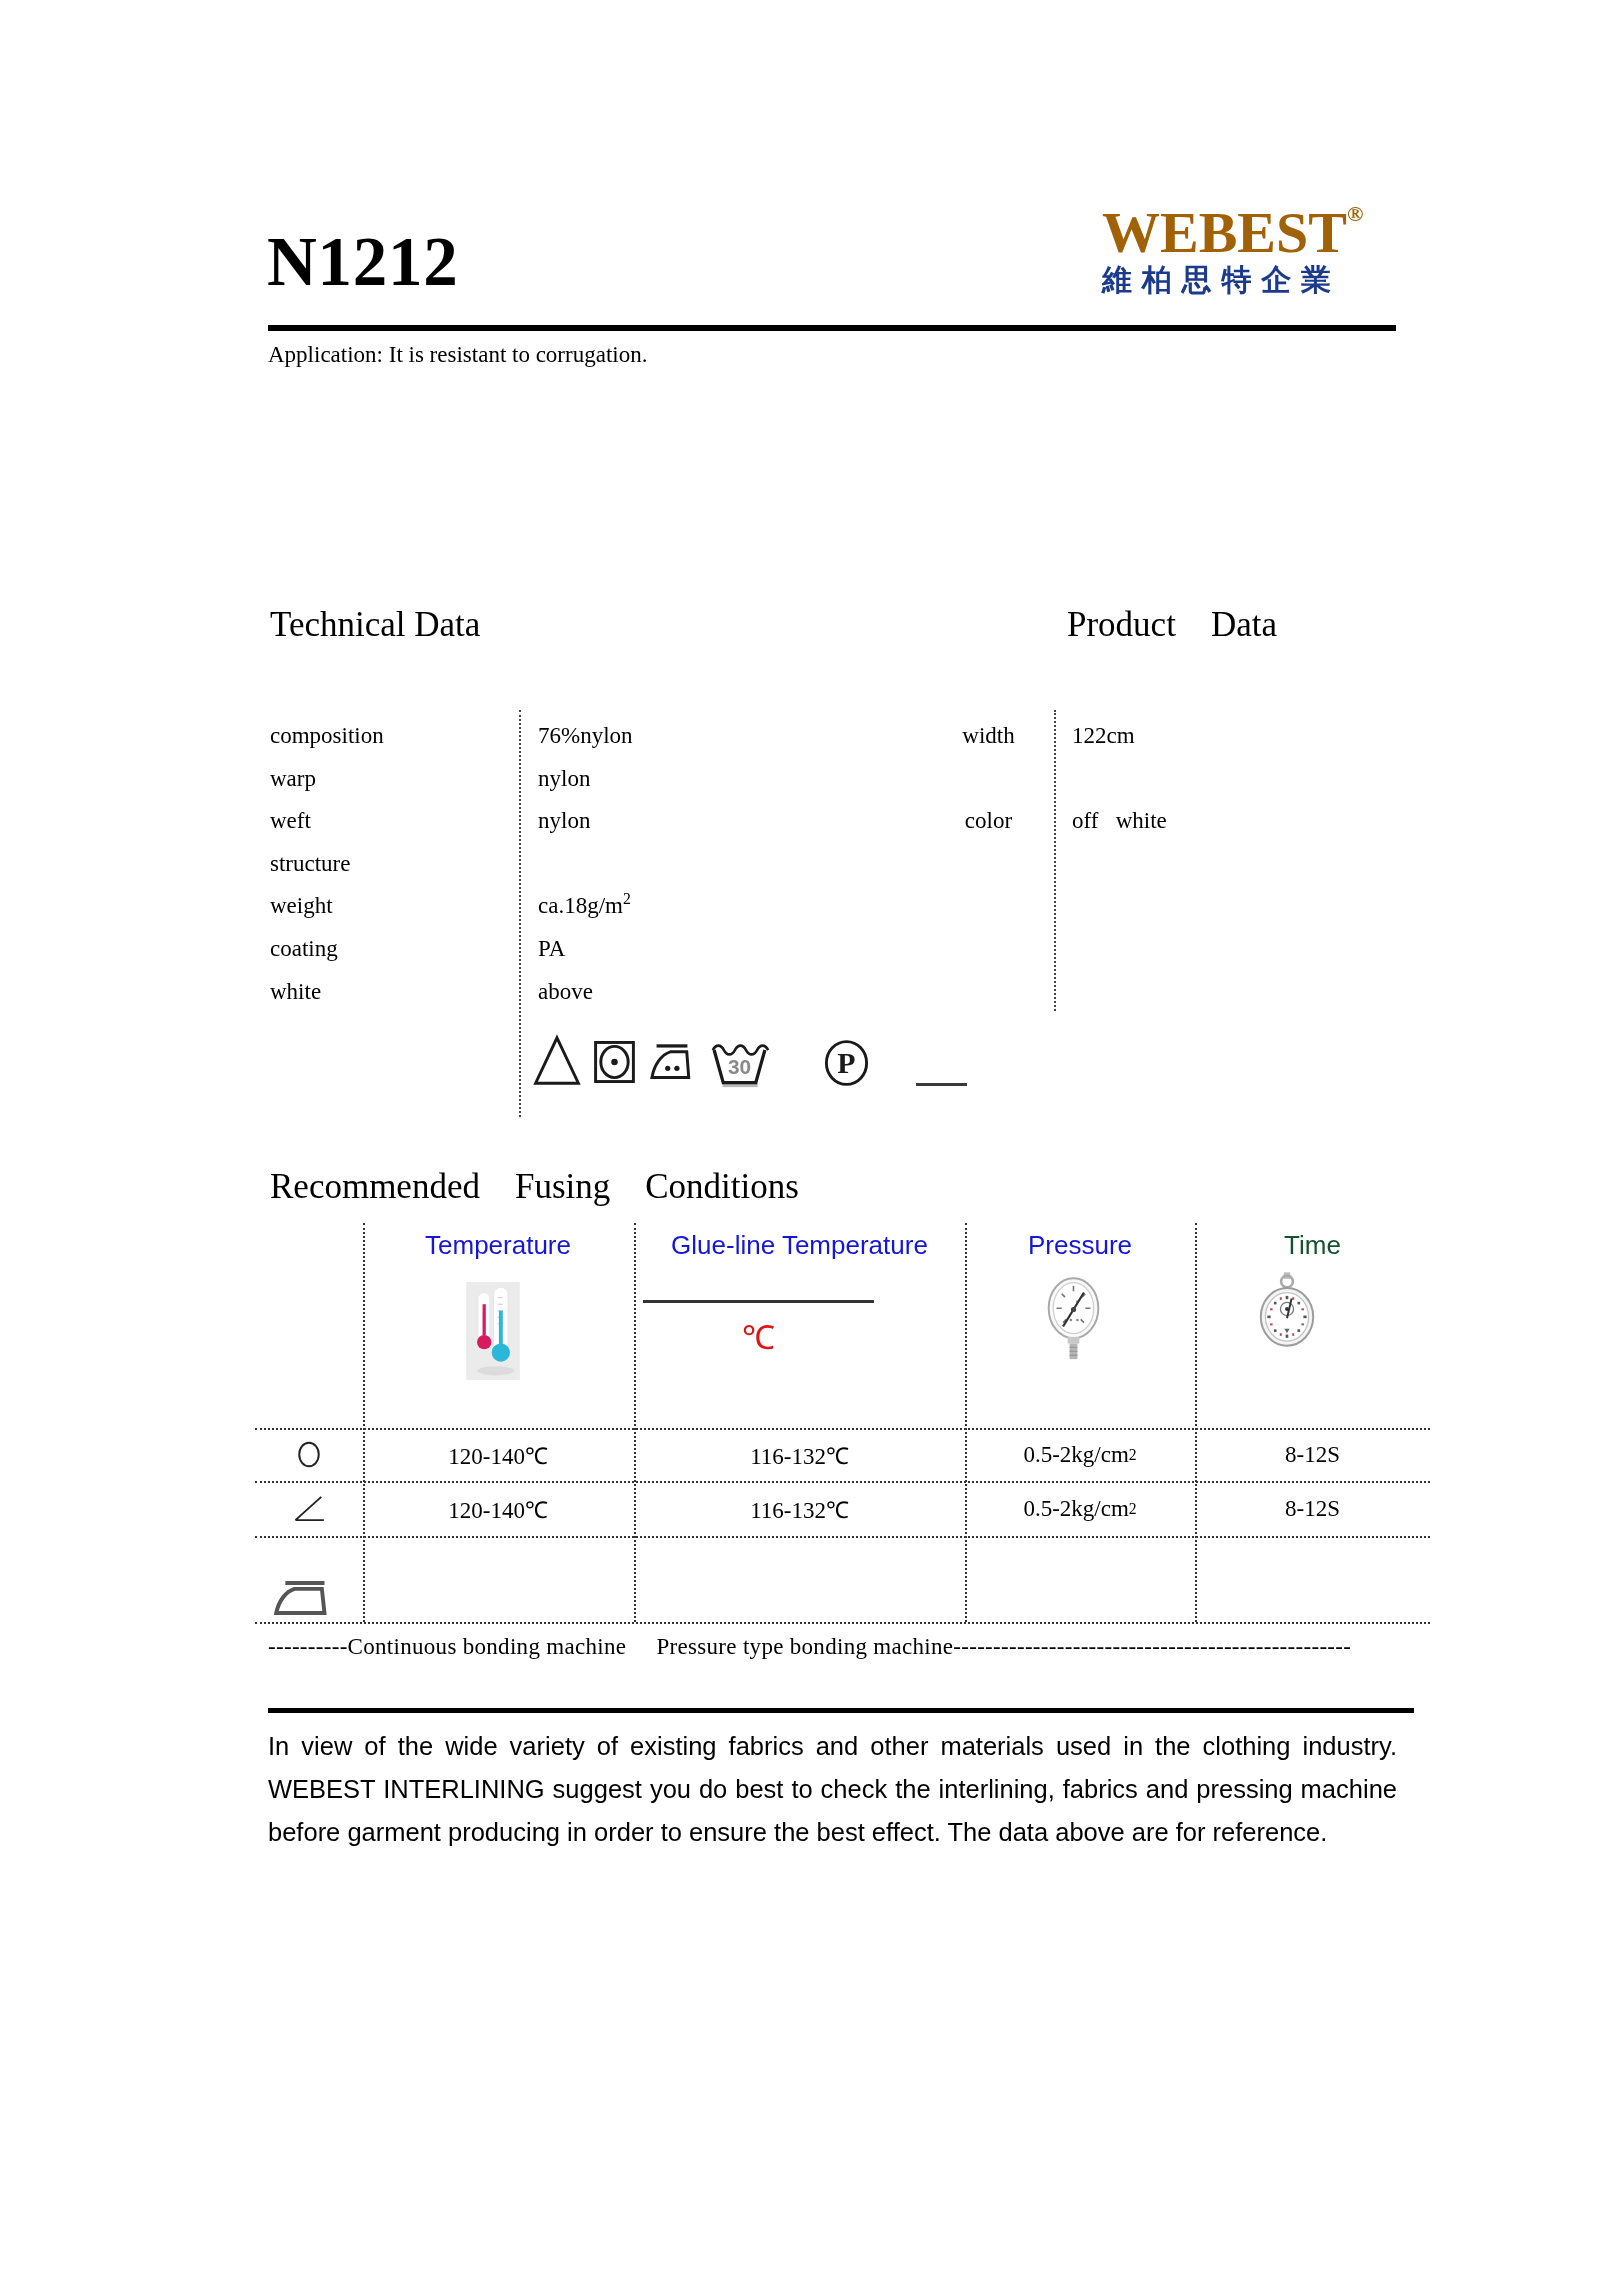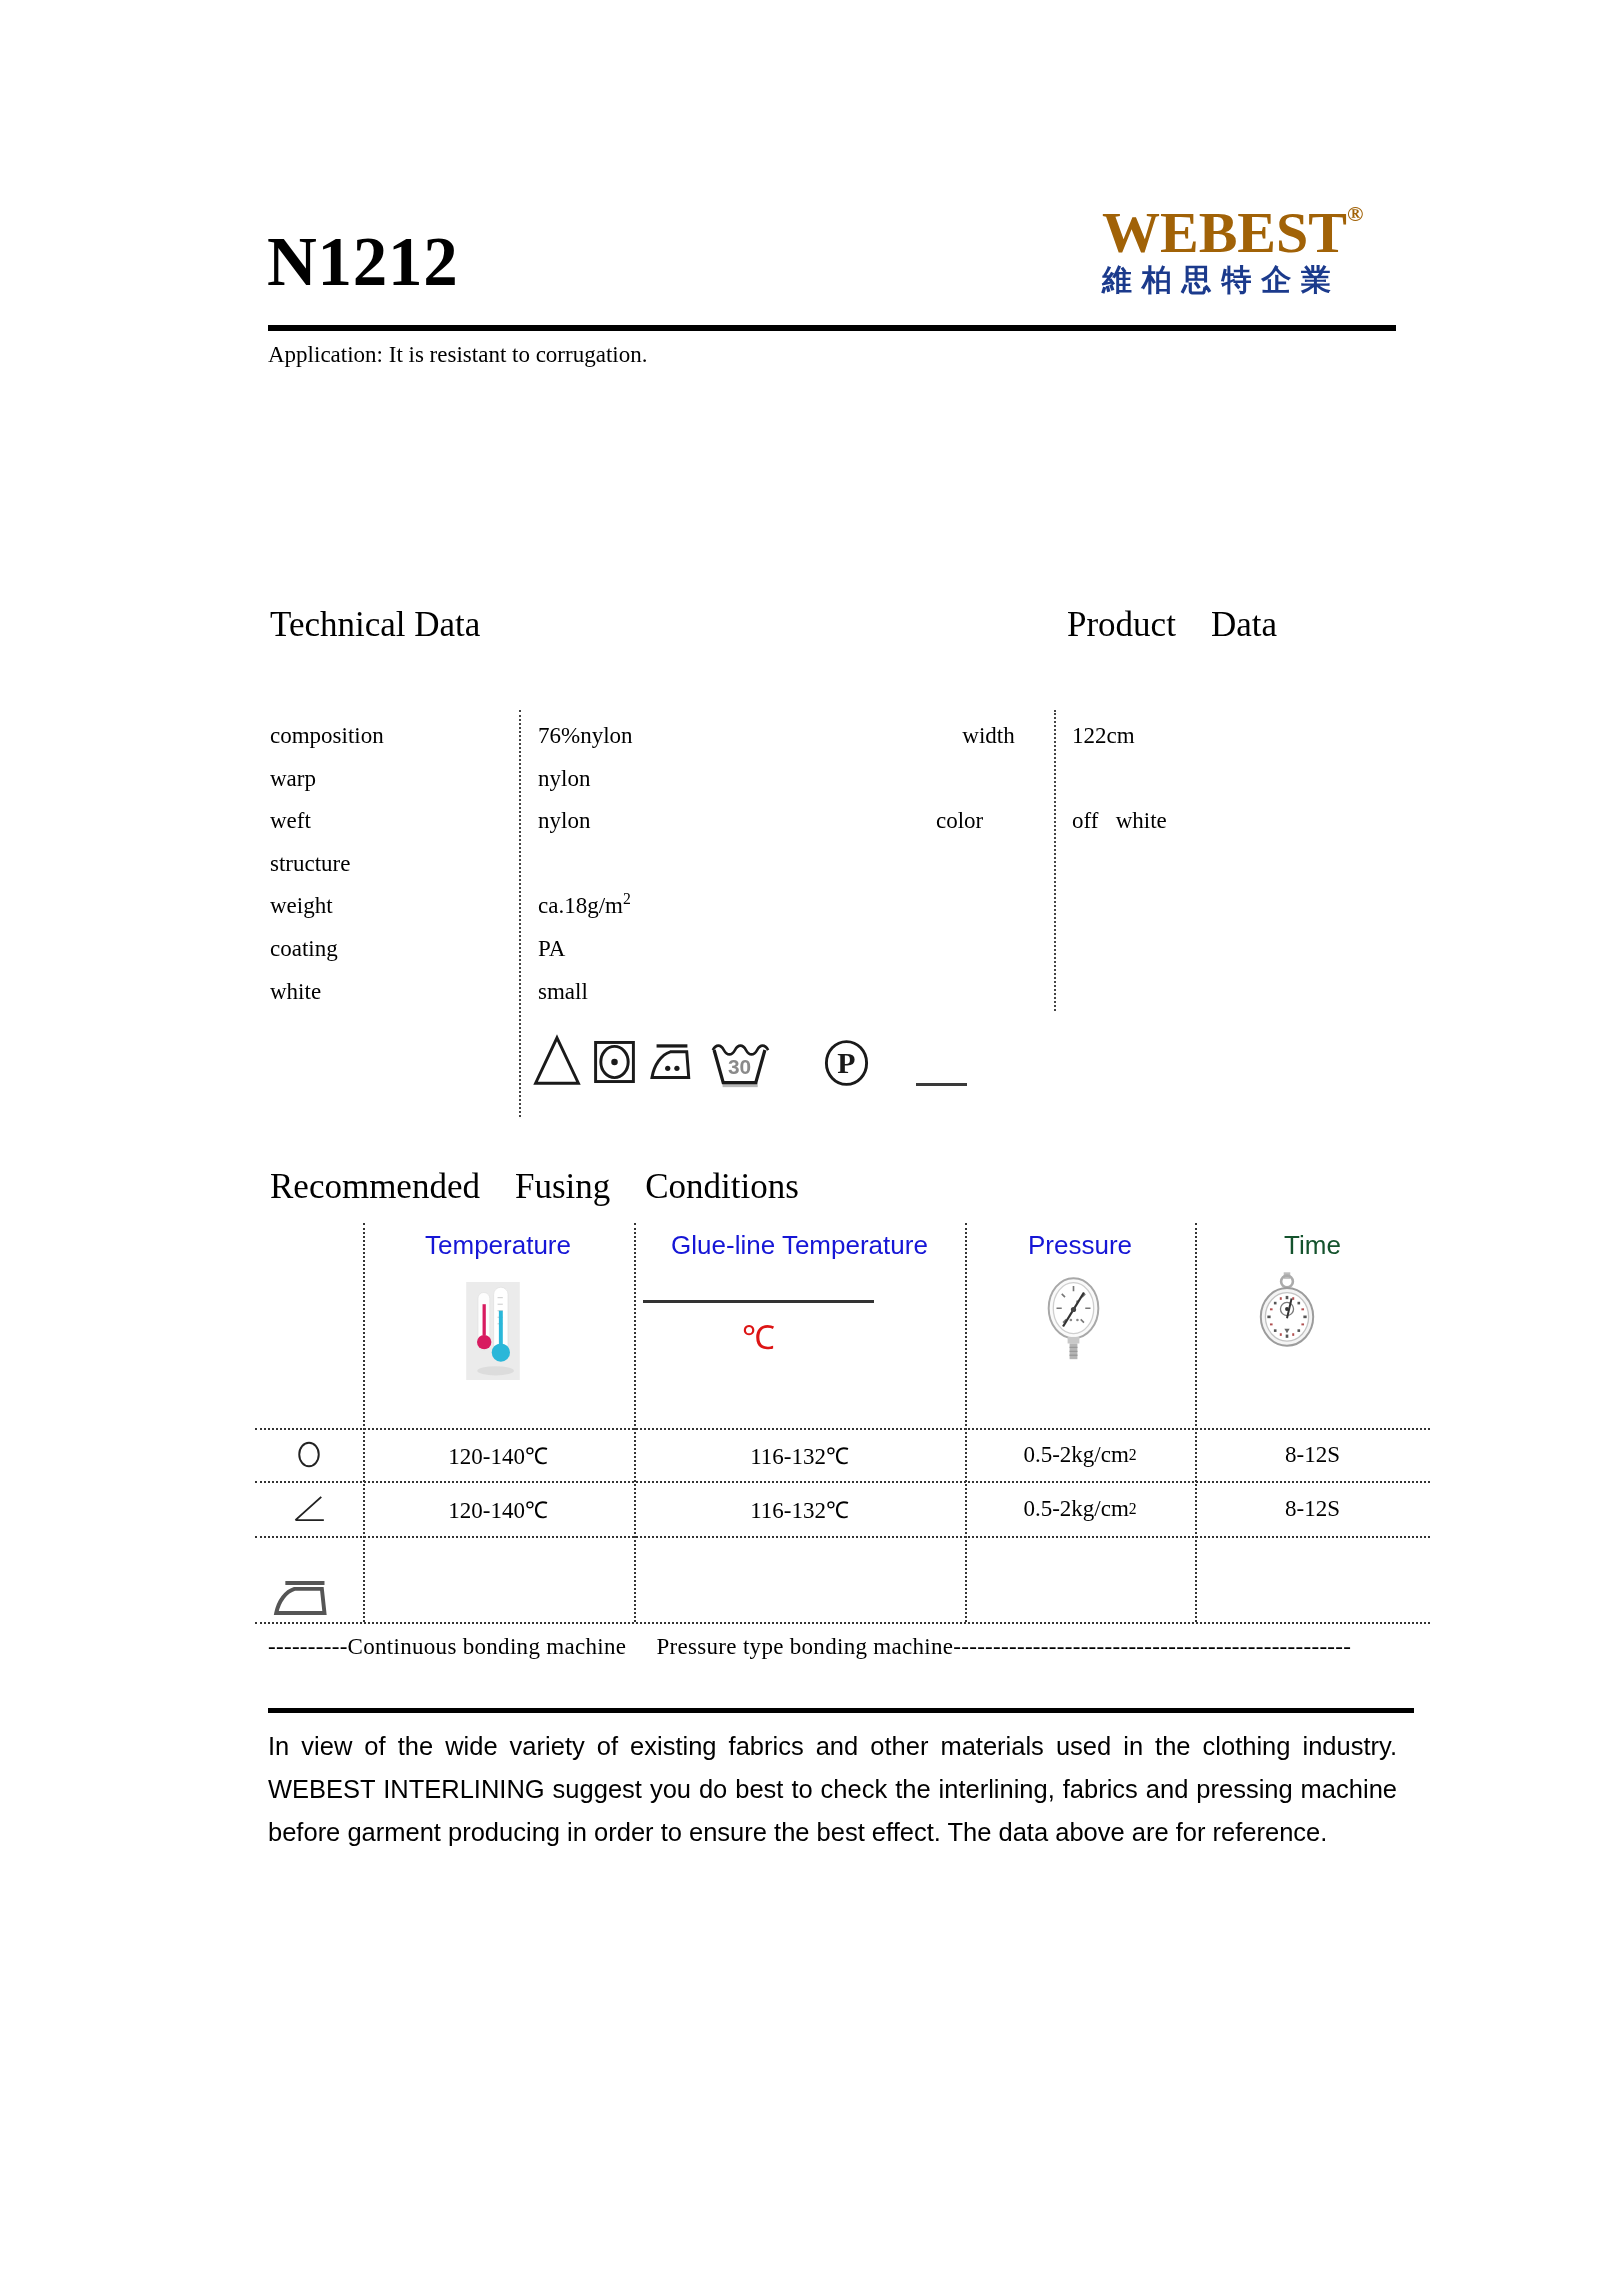--- a/index.html
+++ b/index.html
@@ -56,25 +56,25 @@
   <div class="abs row-label" style="left:270px;top:893px;">weight</div>
   <div class="abs row-label" style="left:270px;top:936px;">coating</div>
   <div class="abs row-label" style="left:270px;top:979px;">white</div>
 
   <div class="abs row-value" style="left:538px;top:723px;">76%nylon</div>
   <div class="abs row-value" style="left:538px;top:766px;">nylon</div>
   <div class="abs row-value" style="left:538px;top:808px;">nylon</div>
   <div class="abs row-value" style="left:538px;top:851px;"></div>
   <div class="abs row-value" style="left:538px;top:893px;"><span>ca.18g/m</span><sup class="sp">2</sup></div>
   <div class="abs row-value" style="left:538px;top:936px;">PA</div>
-  <div class="abs row-value" style="left:538px;top:979px;">small</div>
+  <div class="abs row-value" style="left:538px;top:979px;">above</div>
 
   <div class="abs row-label" style="left:936px;top:723px;width:105px;text-align:center;">width</div>
   <div class="abs row-value" style="left:1072px;top:723px;">122cm</div>
-  <div class="abs row-label" style="left:936px;top:808px;width:105px;text-align:left;">color</div>
+  <div class="abs row-label" style="left:936px;top:808px;width:105px;text-align:center;">color</div>
   <div class="abs row-value keep" style="left:1072px;top:808px;">off   white</div>
 
   <div class="abs" style="left:533px;top:1033px;">
     <svg width="48" height="55" viewBox="0 0 74 84">
         <path d="M37 7 L70 77 H4 Z" fill="none" stroke="#1a1a1a" stroke-width="4.5"></path>
       </svg>
   </div>
   <div class="abs" style="left:593px;top:1039px;">
     <svg width="43" height="46" viewBox="0 0 66 70">
       <rect x="4" y="5" width="58" height="60" fill="none" stroke="#1a1a1a" stroke-width="4.5"></rect>

